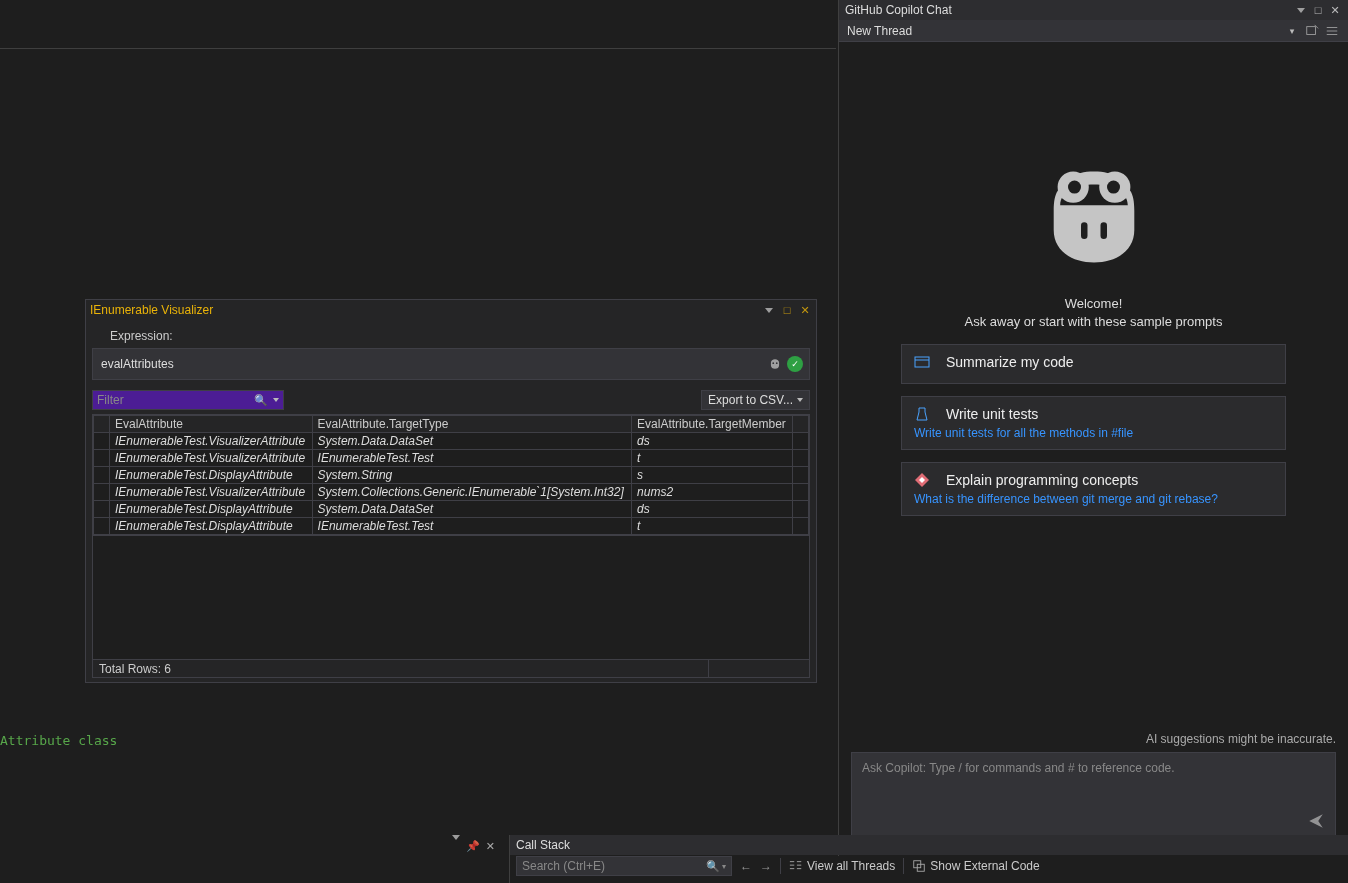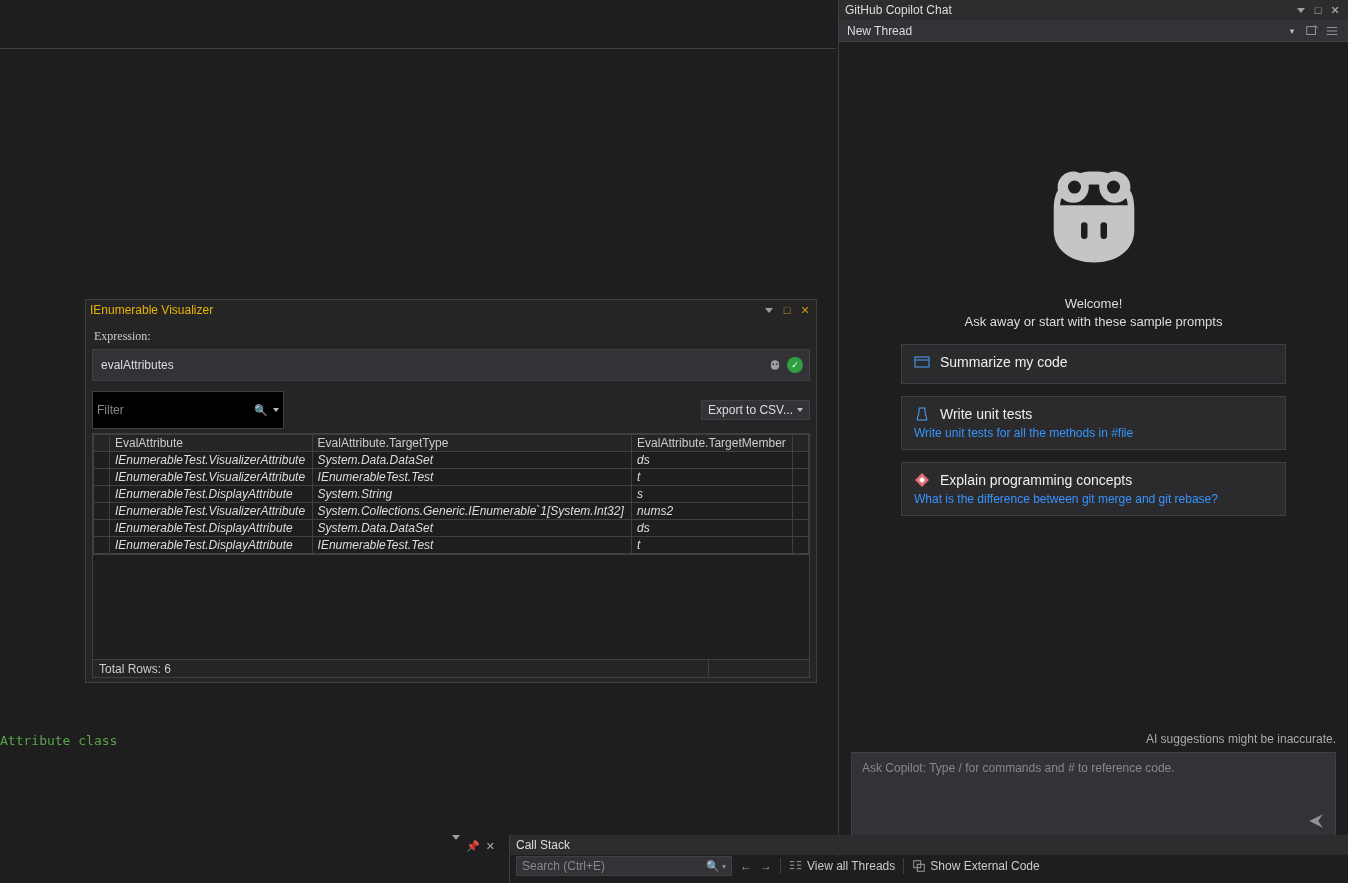--- a/index.html
+++ b/index.html
@@ -6,28 +6,28 @@
 body { background: #1e1e1e; width: 1348px; height: 883px; font-family: "Segoe UI", Arial, sans-serif; font-size: 12px; color: #ccc; overflow: hidden; position: relative; }
 .top-div { position:absolute; top:48px; left:0; right:512px; height:1px; background:#3f3f3f; }
 .editor-area { position:absolute; left:0; top:50px; width:836px; bottom:50px; background:#1e1e1e; overflow:hidden; }
 .code-lines { position:absolute; left:0; right:0; top:648px; font-family: Consolas, monospace; font-size:13px; line-height:17px; color:#57A64A; white-space:pre; }
 .vis-window { position:absolute; left:85px; top:249px; width:732px; height:384px; background:#252526; border:1px solid #3f3f46; display:flex; flex-direction:column; }
 .vis-title { height:20px; display:flex; align-items:center; padding:0 4px; color:#eab308; font-size:12px; }
 .vis-title .spacer{flex:1}
 .vis-title .icn { width:14px; height:14px; margin-left:4px; display:flex; align-items:center; justify-content:center; cursor:pointer; opacity:.8; font-size:11px; }
 .vis-title .tri { width:0;height:0;border-left:4px solid transparent;border-right:4px solid transparent;border-top:5px solid #bbb;}
 .vis-body { flex:1; padding:4px 6px; display:flex; flex-direction:column; }
-.vis-label { color:#ccc; font-size:12px; margin:5px 2px;font-family:Liberation Serif, serif; }
+.vis-label { color:#ccc; font-size:12px; margin:5px 18px; }
 .vis-expr { background:#333337; height:32px; border:1px solid #3f3f46; display:flex; align-items:center; padding:0 8px; font-size:12px; color:#ddd; position:relative;}
 .vis-expr .right-icons{position:absolute; right:6px; display:flex; gap:4px; align-items:center;}
 .vis-expr .right-icons span{width:16px;height:16px;display:flex;align-items:center;justify-content:center;}
 .chk { width:14px;height:14px;border-radius:50%;background:#2ea043;display:flex;align-items:center;justify-content:center;font-size:9px;color:#fff;}
 .copilot-small{width:14px;height:14px;opacity:.8;}
 .vis-toolbar { display:flex; align-items:center; margin-top:10px; gap:10px;}
-.vis-filter { width:192px; height:20px; background:#000000; border:1px solid #3f3f46; display:flex; align-items:center; padding:18px 4px; color:#888;}
+.vis-filter { width:192px; height:20px; background:#4c1d95; border:1px solid #3f3f46; display:flex; align-items:center; padding:0 4px; color:#888;}
 .vis-filter .spacer{flex:1}
 .vis-filter .search-i{font-size:11px;margin-right:2px;}
 .vis-filter .dd{width:0;height:0;border-left:3px solid transparent;border-right:3px solid transparent;border-top:4px solid #bbb;margin-left:3px;}
 .vis-export { margin-left:auto; height:20px; background:#333337; border:1px solid #3f3f46; padding:0 6px; display:flex; align-items:center; color:#ddd; gap:4px;}
 .vis-export .dd{width:0;height:0;border-left:3px solid transparent;border-right:3px solid transparent;border-top:4px solid #bbb;}
 .vis-grid { margin-top:4px; border:1px solid #3f3f46; flex:1; display:flex; flex-direction:column; overflow:hidden;}
 .vis-grid table{border-collapse:collapse; width:100%; font-size:12px; color:#ddd;}
 .vis-grid th, .vis-grid td { border:1px solid #3f3f46; padding:1px 5px; text-align:left; font-weight:normal; height:17px;}
 .vis-grid th { background:#252526; color:#ccc; }
 .vis-grid .handle{width:16px;}
@@ -44,21 +44,21 @@
 .cop-title .tri { width:0;height:0;border-left:4px solid transparent;border-right:4px solid transparent;border-top:5px solid #bbb;}
 .cop-sub { height:22px; background:#333337; display:flex; align-items:center; padding:0 8px; color:#ddd; border-bottom:1px solid #3f3f46;}
 .cop-sub .spacer{flex:1}
 .cop-sub .si{width:16px;display:flex;align-items:center;justify-content:center;opacity:.8;margin-left:4px;}
 .cop-welcome{display:flex;flex-direction:column;align-items:center;margin-top:110px;}
 .cop-logo{width:130px;height:130px;margin-bottom:14px;}
 .cop-welcome .t1{font-size:13px;color:#ddd;margin-bottom:3px;}
 .cop-welcome .t2{font-size:13px;color:#ddd;}
 .prompt-cards{padding:15px 62px 0 62px; display:flex;flex-direction:column;gap:12px;}
 .card{background:#2b2b2d;border:1px solid #3f3f46;padding:9px 12px;cursor:pointer;}
-.card .row1{display:flex;align-items:flex-start;gap:10px;margin-bottom:4px;}
+.card .row1{display:flex;align-items:flex-start;gap:16px;margin-bottom:4px;}
 .card .row1 .ci{width:16px;height:16px;display:flex;align-items:center;justify-content:center;}
 .card .row1 .ct{font-size:14px;color:#eee;}
 .card .cd{font-size:12px;color:#3794ff;}
 .cop-foot{position:absolute;bottom:14px;left:12px;right:12px;}
 .cop-disclaim{text-align:right;font-size:12px;color:#aaa;margin-bottom:6px;}
 .cop-input{height:90px;background:#333337;border:1px solid #3f3f46;padding:8px 10px;color:#888;position:relative;}
 .cop-send{position:absolute;right:10px;bottom:8px;opacity:.7;}
 
 
 .bottom-left{position:absolute;left:0;top:835px;width:503px;height:22px;display:flex;align-items:center;justify-content:flex-end;padding-right:8px;gap:6px;}

